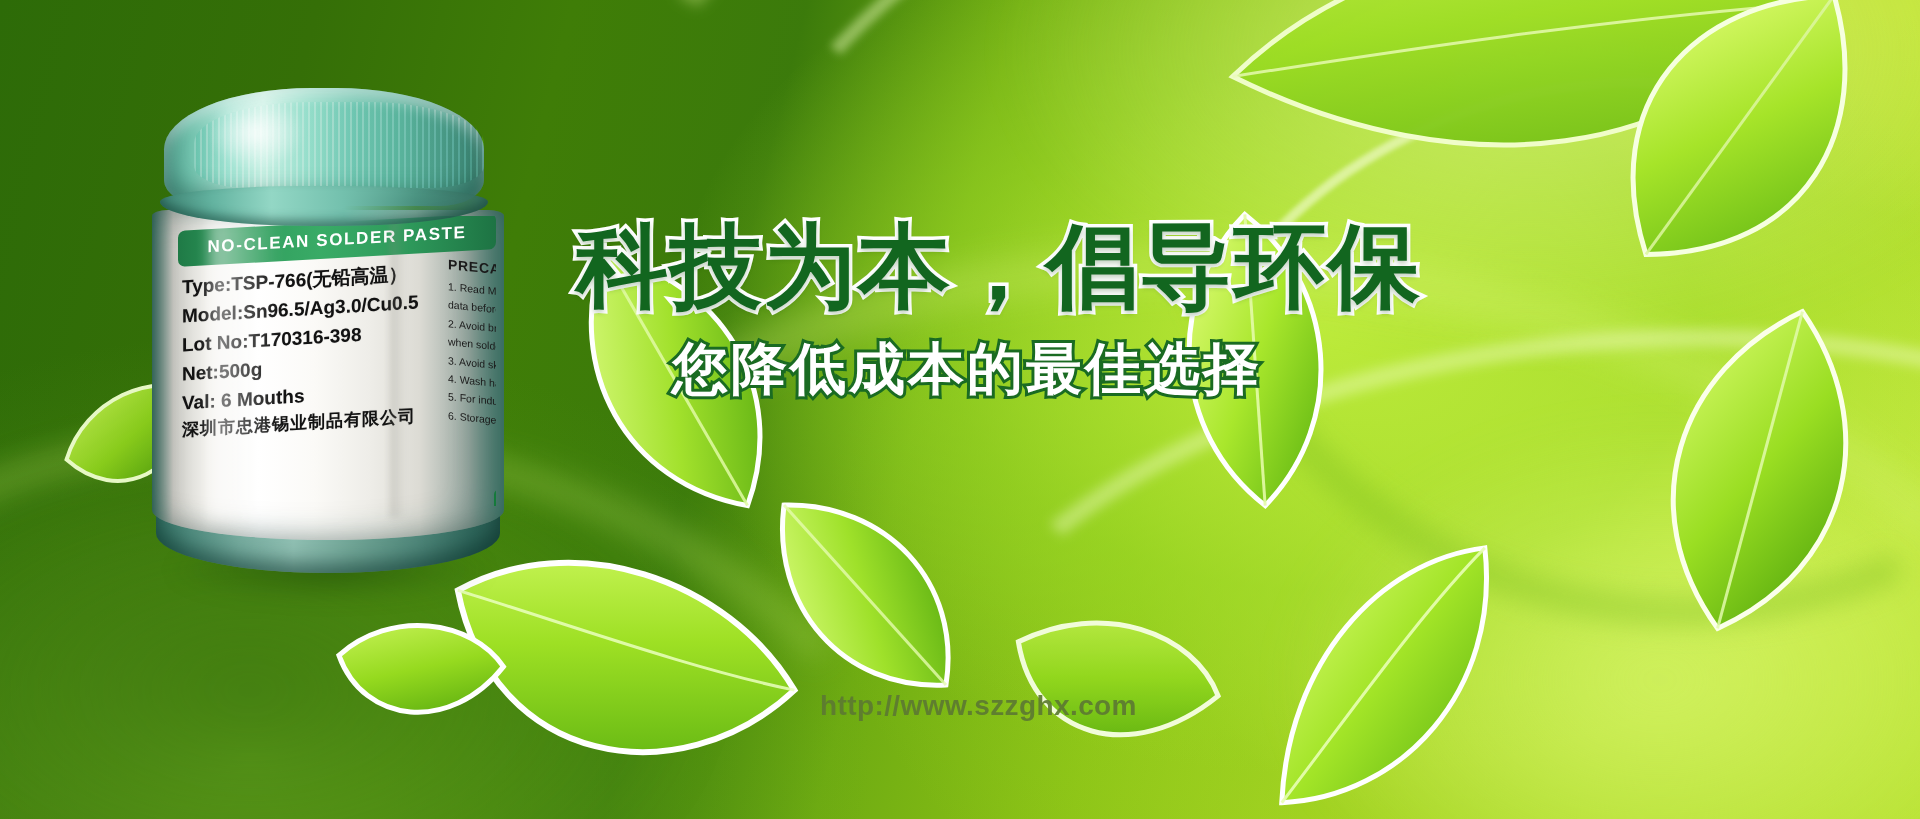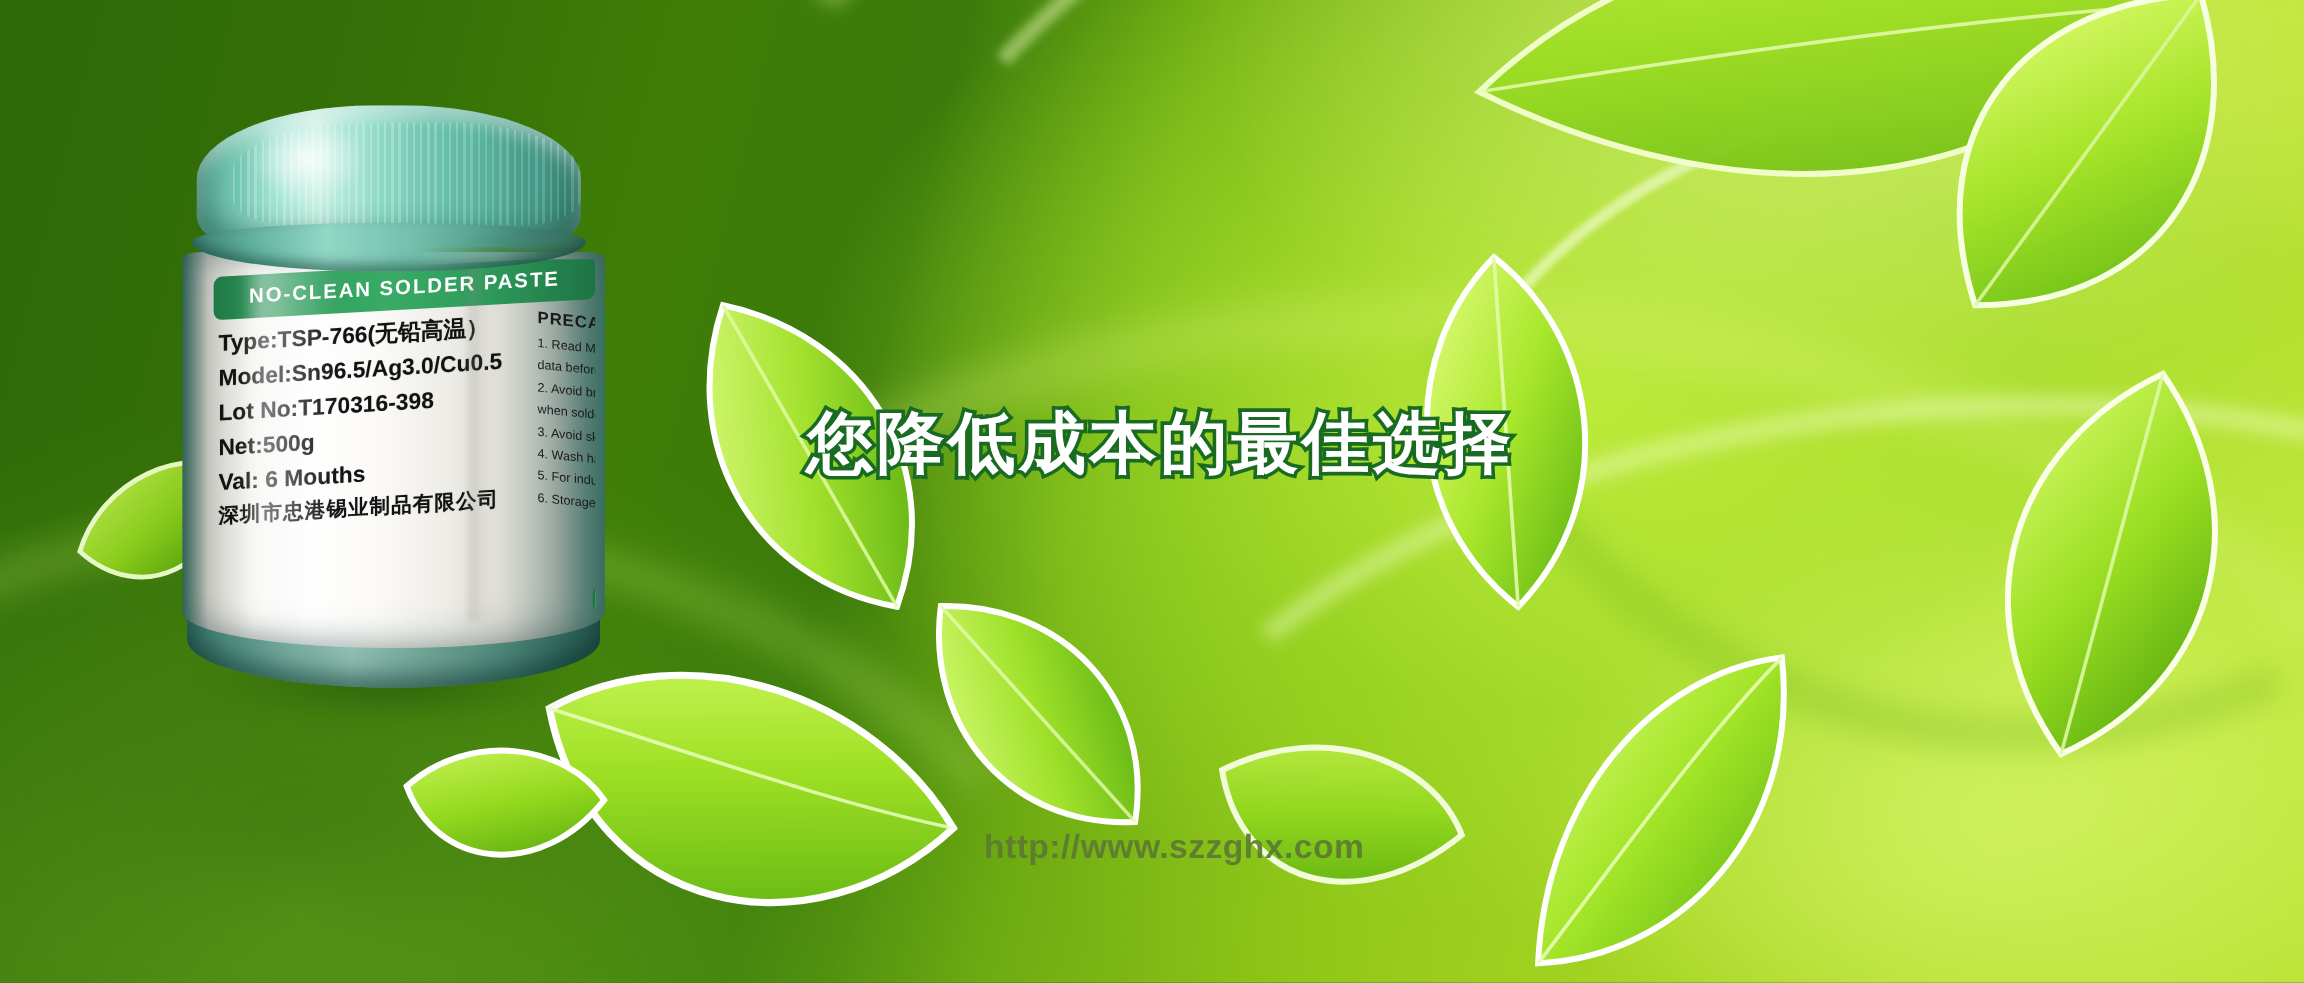--- a/index.html
+++ b/index.html
@@ -378,16 +378,17 @@
     <div class="jar-gloss"></div>
     <div class="jar-crease"></div>
 
     <div class="lid">
       <div class="lid-ribs"></div>
       <div class="lid-hi"></div>
     </div>
     <div class="lid-rim"></div>
   </div>
 
+  <div id="headline">科技为本，倡导环保</div>
   <div id="siteurl">http://www.szzghx.com</div>
   <div id="subheadline">您降低成本的最佳选择</div>
 
 </div>
 
 </body></html>

